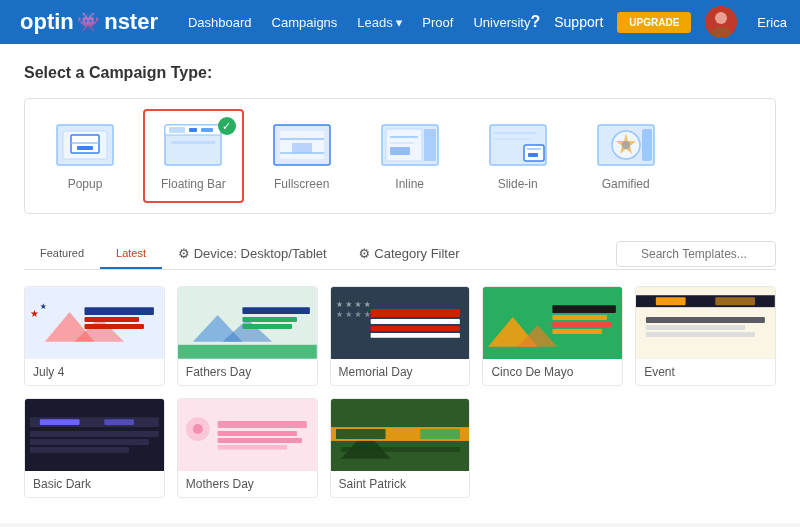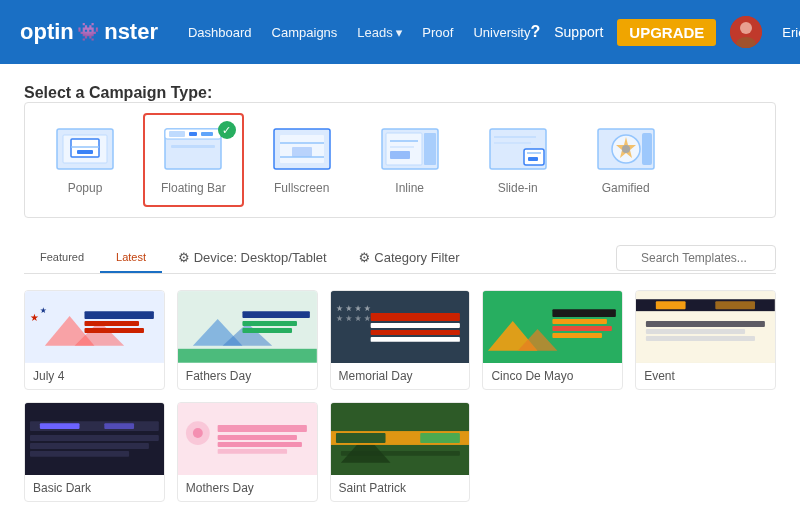--- a/index.html
+++ b/index.html
@@ -4,21 +4,21 @@
   <style>
     * { box-sizing: border-box; margin: 0; padding: 0; }
     body { font-family: -apple-system, BlinkMacSystemFont, 'Segoe UI', sans-serif; background: #f5f5f5; font-size: 14px; }
 
     
     .navbar {
       background: #1a6fc4;
       display: flex;
       align-items: center;
       padding: 16px 20px;
-      height: 64px;
+      height: 44px;
       color: white;
     }
     .nav-logo {
       font-size: 22px;
       font-weight: 700;
       color: white;
       margin-right: 30px;
       display: flex;
       align-items: center;
       gap: 4px;
@@ -38,21 +38,21 @@
       align-items: center;
       gap: 14px;
     }
     .nav-help { color: white; font-size: 16px; font-weight: bold; cursor: pointer; }
     .nav-upgrade {
       background: #f0a500;
       color: white;
       padding: 5px 12px;
       border-radius: 3px;
       font-weight: 600;
-      font-size: 15px;
+      font-size: 10px;
       cursor: pointer;
     }
     .nav-avatar {
       width: 32px;
       height: 32px;
       border-radius: 50%;
       background: #c0392b;
       display: flex;
       align-items: center;
       justify-content: center;
@@ -66,20 +66,21 @@
     .chevron-down { font-size: 10px; color: white; }
 
     
     .main { background: white; min-height: calc(527px - 48px); padding: 20px 24px; }
 
     
     .section-title {
       font-size: 16px;
       font-weight: 600;
       color: #333;
+      margin-bottom: 16px;
     }
 
     
     .campaign-types {
       display: flex;
       gap: 8px;
       margin-bottom: 24px;
       border: 1px solid #e0e0e0;
       border-radius: 4px;
       padding: 10px;

